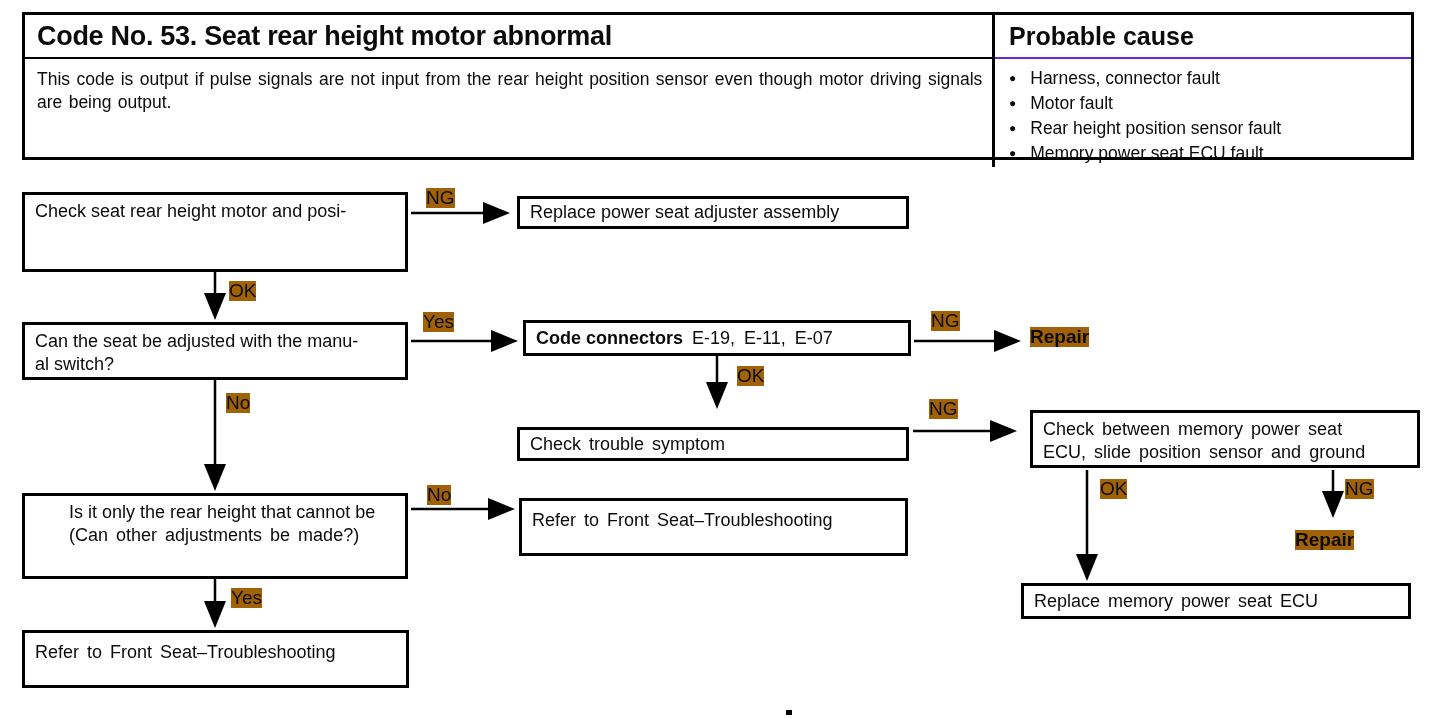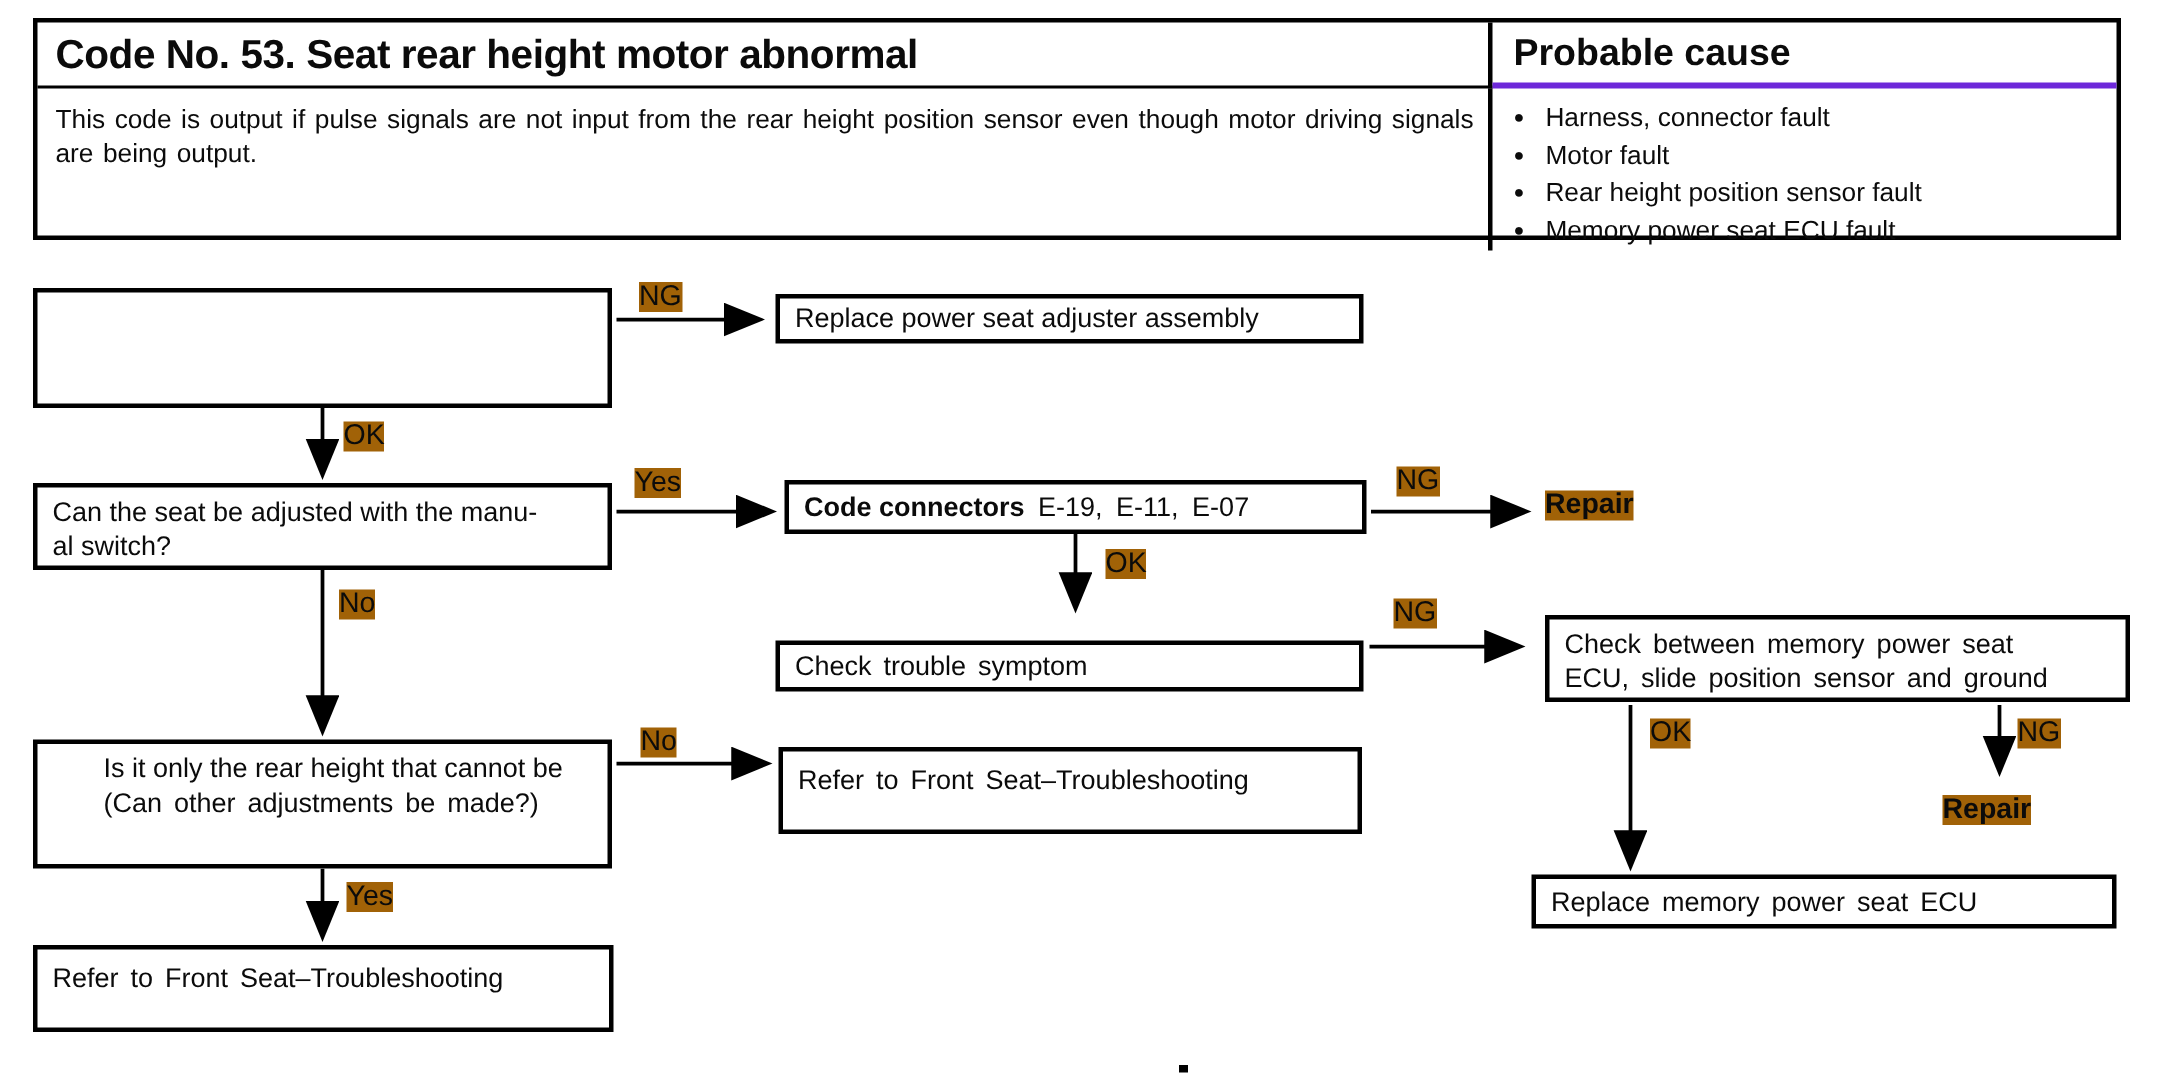--- a/index.html
+++ b/index.html
@@ -23,21 +23,21 @@
   .hdr-title{
     grid-column:1;grid-row:1;
     border-right:3px solid #000;border-bottom:2px solid #000;
     display:flex;align-items:center;
     padding:0 12px;
     font-size:27px;font-weight:700;letter-spacing:-0.3px;
     white-space:nowrap;
   }
   .hdr-cause-title{
     grid-column:2;grid-row:1;
-    border-bottom:4px solid #6d28d9;
+    border-bottom:2px solid #6d28d9;
     display:flex;align-items:center;
     padding:0 14px;
     font-size:25px;font-weight:700;
   }
   .hdr-desc{
     grid-column:1;grid-row:2;
     border-right:3px solid #000;
     padding:9px 2px 0 12px;
     font-size:17.5px;line-height:23px;
     word-spacing:1.5px;
@@ -117,20 +117,21 @@
     <line x1="717" y1="356" x2="717" y2="404" stroke="#000" stroke-width="2.5" marker-end="url(#ah)"></line>
     <line x1="913" y1="431" x2="1012" y2="431" stroke="#000" stroke-width="2.5" marker-end="url(#ah)"></line>
     <line x1="215" y1="380" x2="215" y2="486" stroke="#000" stroke-width="2.5" marker-end="url(#ah)"></line>
     <line x1="411" y1="509" x2="510" y2="509" stroke="#000" stroke-width="2.5" marker-end="url(#ah)"></line>
     <line x1="215" y1="579" x2="215" y2="623" stroke="#000" stroke-width="2.5" marker-end="url(#ah)"></line>
     <line x1="1087" y1="470" x2="1087" y2="576" stroke="#000" stroke-width="2.5" marker-end="url(#ah)"></line>
     <line x1="1333" y1="470" x2="1333" y2="513" stroke="#000" stroke-width="2.5" marker-end="url(#ah)"></line>
   </svg>
 
   <div class="fbox" style="left:22px;top:192px;width:386px;height:80px;">
+    <div>Check seat rear height motor and posi-</div>
   </div>
 
   <div class="fbox center" style="left:517px;top:196px;width:392px;height:33px;">
     <span>Replace power seat adjuster assembly</span>
   </div>
 
   <div class="fbox" style="left:22px;top:322px;width:386px;height:58px;">
     <div>Can the seat be adjusted with the manu-</div>
     <div>al switch?</div>
   </div>

